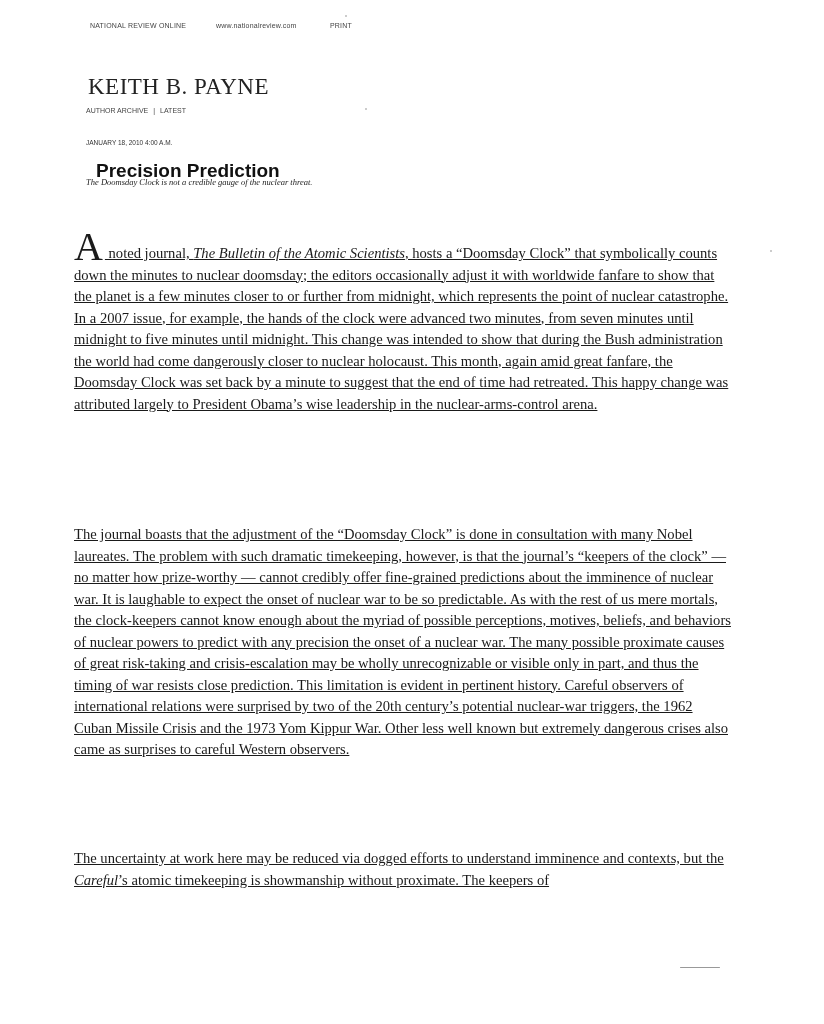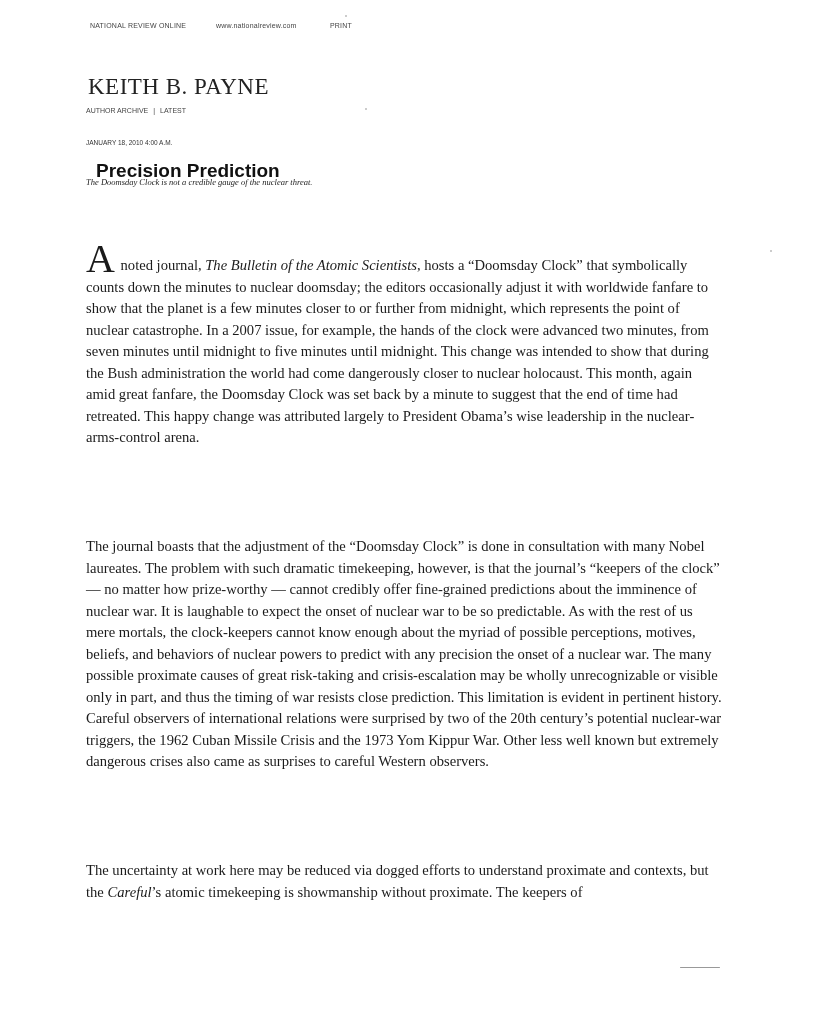--- a/index.html
+++ b/index.html
@@ -6,21 +6,21 @@
   body { width:824px; height:1024px; position:relative; overflow:hidden; color:#1a1a1a; }
   .hdr { position:absolute; top:22px; left:90px; font-family:"Liberation Sans", sans-serif; font-size:7px; color:#444; letter-spacing:0.2px; }
   .hdr span { position:absolute; white-space:nowrap; }
   .author { position:absolute; top:74px; left:88px; font-family:"Liberation Serif", serif; font-size:23px; letter-spacing:0.5px; color:#222; }
   .nav { position:absolute; top:107px; left:86px; font-family:"Liberation Sans", sans-serif; font-size:7px; color:#444; white-space:nowrap; }
   .nav .sep { margin:0 5px; }
   .date { position:absolute; top:139px; left:86px; font-family:"Liberation Sans", sans-serif; font-size:6.5px; color:#333; }
   .title { position:absolute; top:150px; left:86px; font-family:"Liberation Sans", sans-serif; font-size:19px; font-weight:bold; color:#111; margin:10px; }
   .subtitle { position:absolute; top:177px; left:86px; font-family:"Liberation Serif", serif; font-size:8.5px; color:#222;font-style:italic; }
   .body { position:absolute; left:74px; width:660px; font-family:"Liberation Serif", serif; font-size:14.6px; line-height:21.5px; color:#1a1a1a; }
-  .body p { margin:12px; }
+  .body p { margin:0;text-decoration:underline; }
   .p1 { top:232px; }
   .p2 { top:524px; }
   .p3 { top:848px; }
   .dropcap { font-size:40px; line-height:30px; float:none; vertical-align:-2px; margin-right:2px; }
   .noise { position:absolute; width:2px; height:2px; background:#bbb; border-radius:1px; }
 </style>
 </head>
 <body>
 
 <div class="hdr">
@@ -41,19 +41,19 @@
 
 <div class="body p1">
   <p><span class="dropcap">A</span><span> noted journal, </span><i>The Bulletin of the Atomic Scientists</i><span>, hosts a “Doomsday Clock” that symbolically counts down the minutes to nuclear doomsday; the editors occasionally adjust it with worldwide fanfare to show that the planet is a few minutes closer to or further from midnight, which represents the point of nuclear catastrophe. In a 2007 issue, for example, the hands of the clock were advanced two minutes, from seven minutes until midnight to five minutes until midnight. This change was intended to show that during the Bush administration the world had come dangerously closer to nuclear holocaust. This month, again amid great fanfare, the Doomsday Clock was set back by a minute to suggest that the end of time had retreated. This happy change was attributed largely to President Obama’s wise leadership in the nuclear-arms-control arena.</span></p>
 </div>
 
 <div class="body p2">
   <p>The journal boasts that the adjustment of the “Doomsday Clock” is done in consultation with many Nobel laureates. The problem with such dramatic timekeeping, however, is that the journal’s “keepers of the clock” — no matter how prize-worthy — cannot credibly offer fine-grained predictions about the imminence of nuclear war. It is laughable to expect the onset of nuclear war to be so predictable. As with the rest of us mere mortals, the clock-keepers cannot know enough about the myriad of possible perceptions, motives, beliefs, and behaviors of nuclear powers to predict with any precision the onset of a nuclear war. The many possible proximate causes of great risk-taking and crisis-escalation may be wholly unrecognizable or visible only in part, and thus the timing of war resists close prediction. This limitation is evident in pertinent history. Careful observers of international relations were surprised by two of the 20th century’s potential nuclear-war triggers, the 1962 Cuban Missile Crisis and the 1973 Yom Kippur War. Other less well known but extremely dangerous crises also came as surprises to careful Western observers.</p>
 </div>
 
 <div class="body p3">
-  <p><span>The uncertainty at work here may be reduced via dogged efforts to understand proximate and contexts, but the </span><i>Careful</i><span>’s atomic timekeeping is showmanship without proximate. The keepers of</span></p>
+  <p><span>The uncertainty at work here may be reduced via dogged efforts to understand imminence and contexts, but the </span><i>Careful</i><span>’s atomic timekeeping is showmanship without proximate. The keepers of</span></p>
 </div>
 
 <div class="noise" style="left:680px;top:967px;width:40px;height:1px;background:#999"></div>
 <div class="noise" style="left:365px;top:108px"></div>
 <div class="noise" style="left:345px;top:15px"></div>
 <div class="noise" style="left:770px;top:250px"></div>
 
 </body></html>

